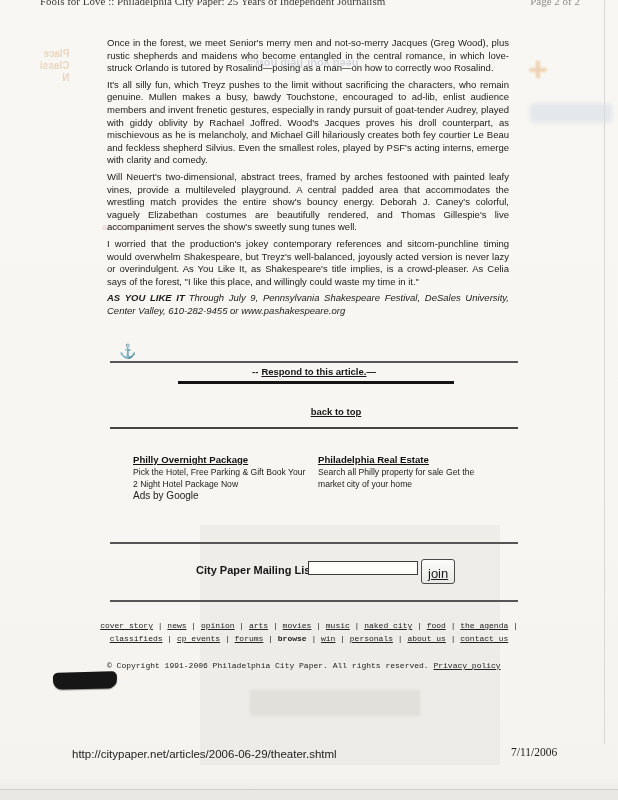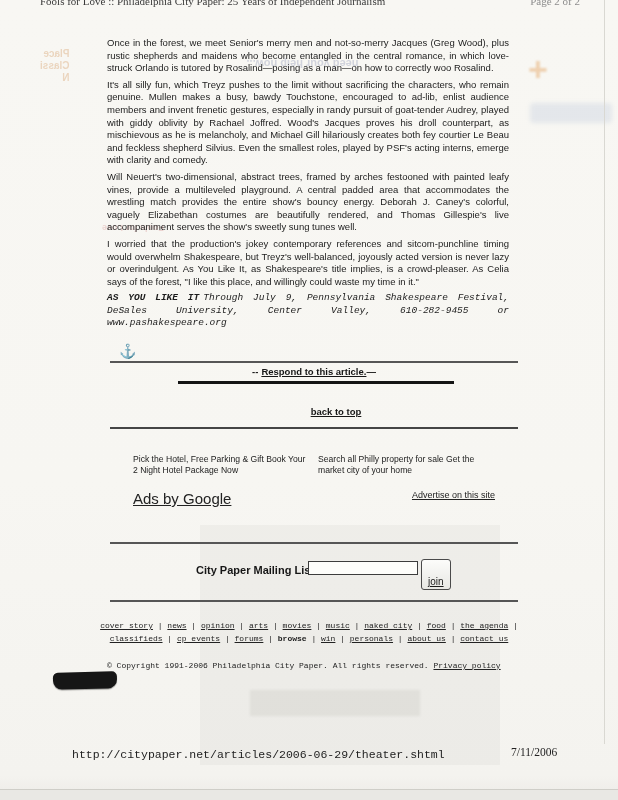--- a/index.html
+++ b/index.html
@@ -6,28 +6,28 @@
   body{background:#e9e9e6;font-family:"Liberation Sans",sans-serif;}
   .page{position:relative;width:618px;height:800px;margin:0 auto;overflow:hidden;
         background:linear-gradient(180deg,#f8f7f3 0%,#f7f6f2 60%,#f4f3ef 97%,#eceae6 100%);
         color:#1e1e1e;}
   
   .print-header{position:absolute;top:-5px;left:40px;width:540px;display:flex;
         justify-content:space-between;font-family:"Liberation Serif",serif;
         font-size:11px;color:#3a3a3a;white-space:nowrap;}
   .print-header .ph-right{color:#8d8d8d;}
   .print-footer-url{position:absolute;top:748px;left:56px;
-        font-family:Liberation Mono, monospace;font-size:11.5px;color:#222;padding-left:16px;}
+        font-family:Liberation Sans, sans-serif;font-size:11.5px;color:#222;padding-left:16px;}
   .print-footer-date{position:absolute;top:746px;left:511px;
         font-family:"Liberation Serif",serif;font-size:11.5px;color:#222;}
   
   .article{position:absolute;top:37px;left:107px;width:402px;
         font-size:9.5px;line-height:12.6px;text-align:justify;color:#1c1c1c;}
   .article p{margin:0 0 4px 0;}
-  .listing{margin-top:1px;font-style:italic;font-family:Liberation Mono, monospace;}
+  .listing{margin-top:1px;font-style:italic;}
   .listing-title{font-weight:bold;margin-right:4px;}
   .anchor-glyph{position:absolute;top:343px;left:119px;font-size:14px;color:#2e2e2e;}
   
   .rule{position:absolute;background:#565656;height:2px;}
   .rule-a{top:361px;left:110px;width:408px;}
   .rule-b{top:381px;left:178px;width:276px;height:3px;background:#141414;}
   .rule-c{top:427px;left:110px;width:408px;background:#454545;}
   .rule-d{top:542px;left:110px;width:408px;}
   .rule-e{top:600px;left:110px;width:408px;}
   
@@ -38,34 +38,34 @@
   .backtop-row{position:absolute;top:401px;left:110px;width:408px;text-align:center;}
   .backtop-row .lnk{font-size:9.5px;font-weight:bold;color:#161616;
         text-decoration:underline;cursor:pointer;padding-left:44px;}
   
   .ad-col{position:absolute;top:454px;font-size:8.6px;line-height:11.3px;color:#222;}
   .ad-col-1{left:133px;width:184px;}
   .ad-col-2{left:318px;width:184px;}
   .ad-title{display:block;font-size:9.6px;font-weight:bold;text-decoration:underline;
         color:#111;margin-bottom:2px;cursor:pointer;}
   .ad-desc{white-space:pre-line;}
-  .ads-by-google{position:absolute;top:490px;left:133px;font-size:15px;
-        text-decoration:underline;color:#222;cursor:pointer;}
+  .ads-by-google{position:absolute;top:490px;left:133px;font-size:10px;
+        color:#222;cursor:pointer;}
   .advertise{position:absolute;top:490px;left:110px;width:385px;text-align:right;
         font-size:9px;}
   .advertise span{text-decoration:underline;color:#222;cursor:pointer;}
   
   .mailing{position:absolute;top:556px;left:110px;width:408px;height:26px;}
   .mailing-label{position:absolute;left:86px;top:8px;font-size:11px;font-weight:bold;
         color:#161616;white-space:nowrap;}
   .mailing-input{position:absolute;left:198px;top:5px;width:104px;height:12px;
         border:1.5px solid #3c3c3c;background:#fdfdfa;font-size:9px;padding:0 2px;}
   .join-btn{position:absolute;left:311px;top:3px;font-family:"Liberation Sans",sans-serif;
-        font-size:10px;color:#1a1a1a;background:linear-gradient(180deg,#fcfcfa,#e8e8e4);
-        border:1.5px solid #4a4a4a;border-radius:3px;padding:16px 6px 2px;cursor:pointer;text-decoration:underline;}
+        font-size:13px;color:#1a1a1a;background:linear-gradient(180deg,#fcfcfa,#e8e8e4);
+        border:1.5px solid #4a4a4a;border-radius:3px;padding:6px 6px 2px;cursor:pointer;text-decoration:underline;}
   
   .footer-nav{position:absolute;top:619px;left:99px;width:420px;text-align:center;
         font-family:"Liberation Mono","DejaVu Sans Mono",monospace;
         font-size:8px;line-height:13px;color:#222;}
   .navlink{text-decoration:underline;cursor:pointer;text-align:center;}
   .navcur{font-weight:bold;cursor:pointer;}
   .copyright{position:absolute;top:661px;left:107px;width:406px;
         font-family:"Liberation Mono","DejaVu Sans Mono",monospace;
         font-size:8px;color:#222;white-space:nowrap;}
   .copyright .lnk{text-decoration:underline;cursor:pointer;}
@@ -136,31 +136,30 @@
 
   <div class="rule rule-b"></div>
 
   <div class="backtop-row">
     <span class="lnk">back to top</span>
   </div>
 
   <div class="rule rule-c"></div>
 
   <div class="ad-col ad-col-1">
+    <span class="ad-title">Philly Overnight Package</span>
     <span class="ad-desc">Pick the Hotel, Free Parking &amp; Gift Book Your
 2 Night Hotel Package Now</span>
   </div>
   <div class="ad-col ad-col-2">
+    <span class="ad-title">Philadelphia Real Estate</span>
     <span class="ad-desc">Search all Philly property for sale Get the
 market city of your home</span>
   </div>
   <span class="ads-by-google">Ads by Google</span>
-  <div class="advertise">
-    <span>Advertise on this site</span>
-  </div>
 
   <div class="rule rule-d"></div>
 
   <div class="mailing">
     <span class="mailing-label">City Paper Mailing List:</span>
     <input class="mailing-input" type="text" value="" style="">
     <button class="join-btn">join</button>
   </div>
 
   <div class="rule rule-e"></div>

